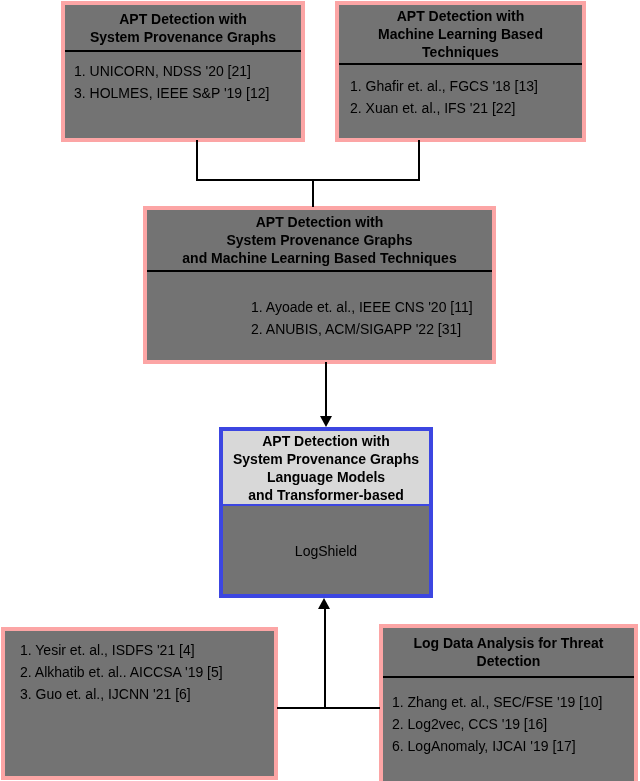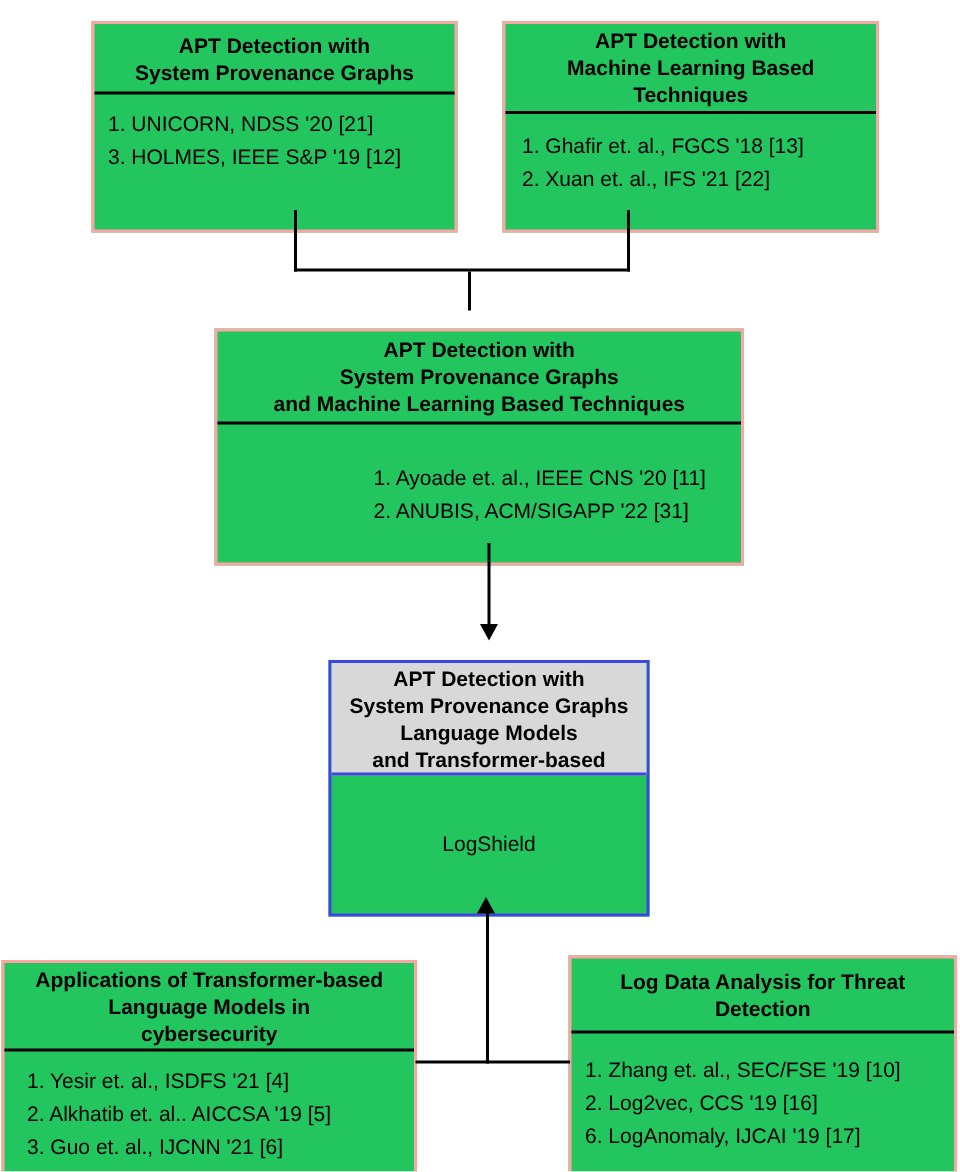--- a/index.html
+++ b/index.html
@@ -6,24 +6,23 @@
   #canvas{
     position:relative;
     width:640px;height:781px;
     background:#ffffff;
     font-family:"Liberation Sans", sans-serif;
     color:#000;
     overflow:hidden;
   }
   .box{
     position:absolute;
-    background:#22c55e;
-    border:2px solid #fca5a5;
+    background:#737373;
+    border:4px solid #fca5a5;
     box-sizing:border-box;
-    margin-top:13px;
   }
   .box.blue{border-color:#3c46e1;}
   .hdr{
     display:flex;flex-direction:column;justify-content:center;align-items:center;
     text-align:center;
     font-weight:bold;
     font-size:14px;line-height:18px;
     border-bottom:2px solid #000;
     box-sizing:border-box;
     width:100%;
@@ -95,25 +94,20 @@
     <div class="hdr" style="height:75px;">
       <div>APT Detection with</div>
       <div>System Provenance Graphs</div>
       <div>Language Models</div>
       <div>and Transformer-based</div>
     </div>
     <div class="body-label" style="height:90px;">LogShield</div>
   </div>
 
   <div class="box" style="left:1px;top:627px;width:277px;height:153px;">
-    <div class="hdr" style="height:59px;">
-      <div>Applications of Transformer-based</div>
-      <div>Language Models in</div>
-      <div>cybersecurity</div>
-    </div>
     <div class="list" style="padding:8px 2px 0 15px;">
       <div>1. Yesir et. al., ISDFS '21 [4]</div>
       <div>2. Alkhatib et. al.. AICCSA '19 [5]</div>
       <div>3. Guo et. al., IJCNN '21 [6]</div>
     </div>
   </div>
 
   <div class="box" style="left:379px;top:624px;width:259px;height:186px;">
     <div class="hdr" style="height:50px;">
       <div>Log Data Analysis for Threat</div>

